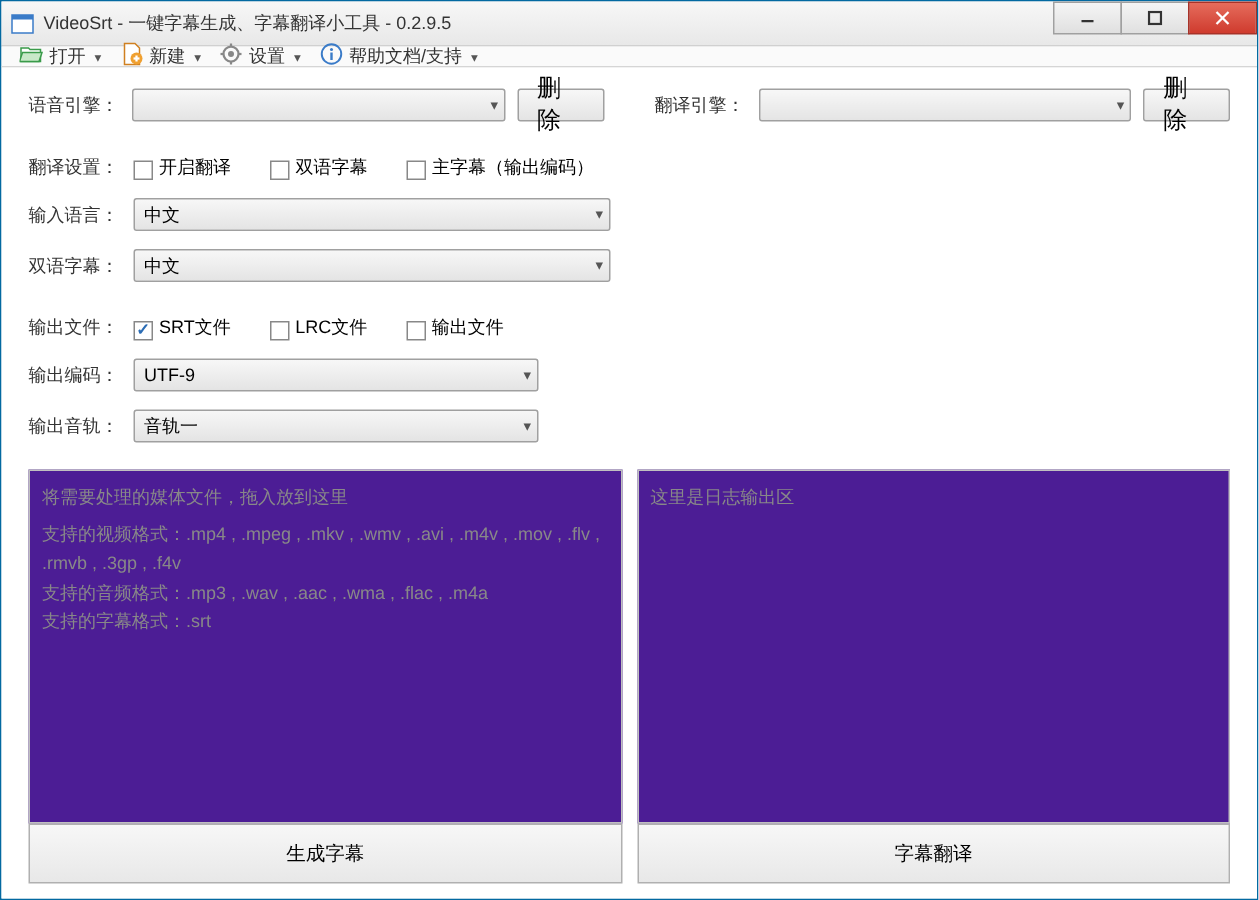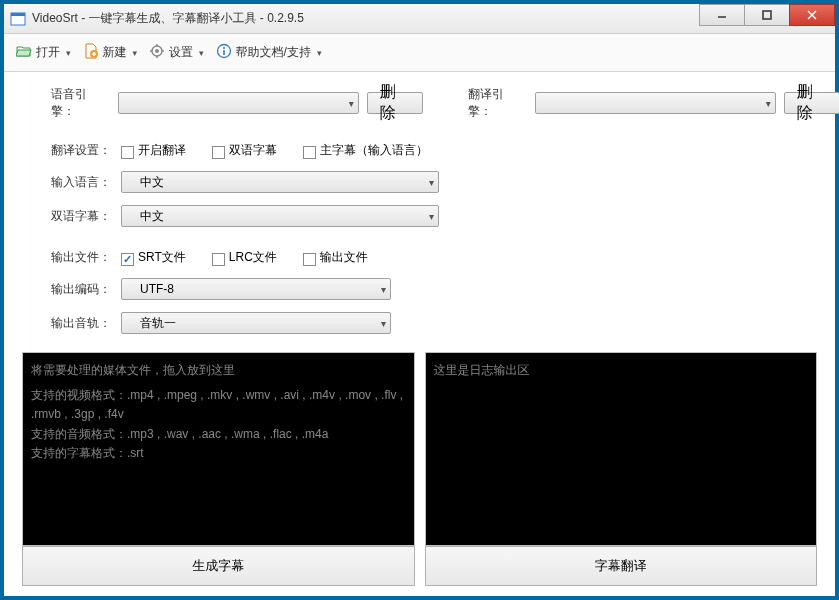--- a/index.html
+++ b/index.html
@@ -7,21 +7,21 @@
   font-family: "Microsoft YaHei", "SimSun", sans-serif;
   font-size: 12px;
   background: #fff;
   width: 839px;
   height: 600px;
   overflow: hidden;
 }
 .window {
   width: 839px;
   height: 600px;
-  border: 4px solid #0369a1;
+  border: 1px solid #0369a1;
   display: flex;
   flex-direction: column;
   background: #f0f0f0;
 }
 .titlebar {
   height: 30px;
   background: linear-gradient(to bottom, #f7f7f7, #e8e8e8);
   display: flex;
   align-items: center;
   padding: 0 0 0 6px;
@@ -47,21 +47,21 @@
   justify-content: center;
   margin-left: -1px;
   margin-top: 0;
 }
 .win-btn.close {
   background: linear-gradient(to bottom, #e56c5c, #cf3b2e);
   border-color: #a83228;
 }
 .win-btn svg { pointer-events: none; }
 .toolbar {
-  height: 38px;
+  height: 14px;
   background: #fafafa;
   border-bottom: 1px solid #d5d5d5;
   display: flex;
   align-items: center;
   padding: 4px 8px;
   gap: 4px;
 }
 .tool-item {
   display: flex;
   align-items: center;
@@ -77,29 +77,29 @@
   display: flex;
   flex-direction: column;
   background: #fff;
 }
 .row {
   display: flex;
   align-items: center;
   margin-bottom: 12px;
   gap: 8px;
 }
-.label { width: 62px; color: #333; text-align: left; margin-left: 29px; }
+.label { width: 62px; color: #333; text-align: left; }
 .combo {
   height: 22px;
   border: 1px solid #a0a0a0;
   background: linear-gradient(to bottom, #f7f7f7, #e4e4e4);
   border-radius: 2px;
   display: flex;
   align-items: center;
-  padding: 0 18px 0 18px;
+  padding: 0 18px 0 6px;
   position: relative;
   font-size: 12px;
 }
 .combo::after {
   content: "▾";
   position: absolute;
   right: 4px;
   color: #555;
   font-size: 10px;
 }
@@ -140,21 +140,21 @@
 }
 .panels {
   display: flex;
   gap: 10px;
   flex: 1;
   margin-top: 6px;
 }
 .panel {
   flex: 1;
   border: 1px solid #c0c0c0;
-  background: #000000;
+  background: #4c1d95;
   padding: 8px;
   color: #888;
   font-size: 12px;
   line-height: 1.6;
   overflow: hidden;
 }
 .bottom-buttons {
   display: flex;
   gap: 10px;
 }
@@ -279,21 +279,21 @@
       <div class="checkbox-group">
         <span class="checkbox"></span>
         <span>开启翻译</span>
       </div>
       <div class="checkbox-group">
         <span class="checkbox"></span>
         <span>双语字幕</span>
       </div>
       <div class="checkbox-group">
         <span class="checkbox"></span>
-        <span>主字幕（输入语言）</span>
+        <span>主字幕（输出编码）</span>
       </div>
     </div>
 
     <div class="row">
       <span class="label">输入语言：</span>
       <div class="combo med">中文</div>
     </div>
 
     <div class="row">
       <span class="label">双语字幕：</span>
@@ -313,21 +313,21 @@
         <span>LRC文件</span>
       </div>
       <div class="checkbox-group">
         <span class="checkbox"></span>
         <span>输出文件</span>
       </div>
     </div>
 
     <div class="row">
       <span class="label">输出编码：</span>
-      <div class="combo enc">UTF-8</div>
+      <div class="combo enc">UTF-9</div>
     </div>
 
     <div class="row">
       <span class="label">输出音轨：</span>
       <div class="combo enc">音轨一</div>
     </div>
 
     <div class="panels">
       <div class="panel">
         <div>将需要处理的媒体文件，拖入放到这里</div>

